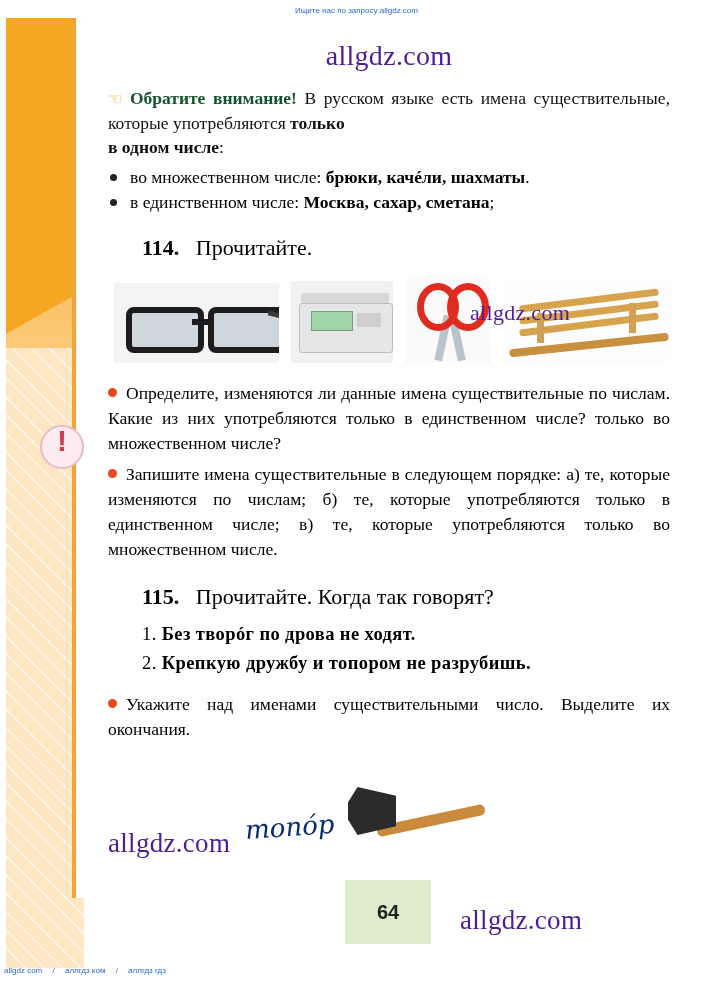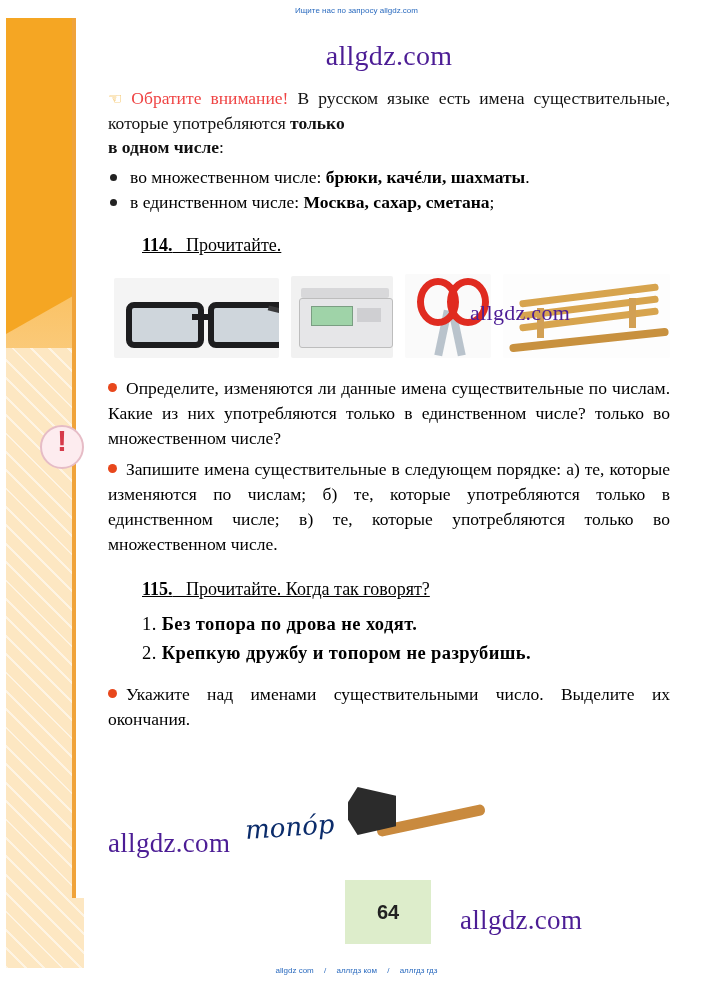--- a/index.html
+++ b/index.html
@@ -53,30 +53,30 @@
     color:#4c1d95;
     letter-spacing:.3px;
   }
   .wm-title{
     text-align:center;font-size:28px;margin:12px 0 14px 0;
   }
   .attention{
     font-size:17.5px;line-height:24px;text-align:justify;color:#111;
   }
   .attention .hdr{
-    color:#ef4444;font-weight:normal;
+    color:#14532d;font-weight:bold;
   }
   .b{font-weight:bold;}
   ul.dots{list-style:none;margin:6px 0 0 0;padding:0;font-size:17.5px;line-height:25px;}
   ul.dots li{position:relative;padding-left:22px;}
   ul.dots li:before{
     content:"";position:absolute;left:2px;top:9px;width:7px;height:7px;border-radius:50%;background:#222;
   }
   .ex-head{
-    margin:20px 0 8px 34px;font-size:18px;text-decoration:underline;
+    margin:20px 0 8px 34px;font-size:22px;
   }
   .ex-head .num{font-weight:bold;}
   .word-list{
     font-size:18.5px;line-height:28px;text-align:justify;text-indent:28px;
     letter-spacing:.6px;
   }
   
   .img-row{
     display:flex;gap:12px;margin:18px 0 10px 6px;align-items:flex-end;
   }
@@ -155,21 +155,21 @@
     position:absolute;left:460px;top:905px;font-size:27px;
   }
   
   .pagenum{
     position:absolute;left:345px;top:880px;width:86px;height:64px;background:#ddedcb;
     display:flex;align-items:center;justify-content:center;
     font-family:"Liberation Sans", sans-serif;font-size:20px;font-weight:bold;color:#222;
   }
   
   .footer{
-    position:absolute;left:0;top:966px;width:713px;text-align:center;
+    position:absolute;left:0;top:966px;width:713px;text-align:left;
     font-family:"Liberation Sans", sans-serif;font-size:8px;color:#2b6bbf;
   }
   .footer span{margin:0 4px;}
 </style>
 </head>
 <body>
 
 <div class="top-note">Ищите нас по запросу allgdz.com</div>
 
 <div class="left-band"></div>
@@ -240,21 +240,21 @@
   </div>
 
   <div class="ex-head" style="margin-top:22px;">
     <span class="num">115.</span>
     &nbsp;&nbsp;<span>Прочитайте. Когда так говорят?</span>
   </div>
 
   <div class="sentences">
     <div>
       <span class="lbl">1.</span>
-      <span class="bold-serif">Без топора по дрова не ходят.</span>
+      <span class="bold-serif">Без творóг по дрова не ходят.</span>
     </div>
     <div>
       <span class="lbl">2.</span>
       <span class="bold-serif">Крепкую дружбу и топором не разрубишь.</span>
     </div>
   </div>
 
   <div class="task" style="margin-top:14px;">
     <p style="margin-top:4px;"><span class="rdot"></span><span>Укажите над именами существительными число. Выделите их окончания.</span></p>
   </div>

